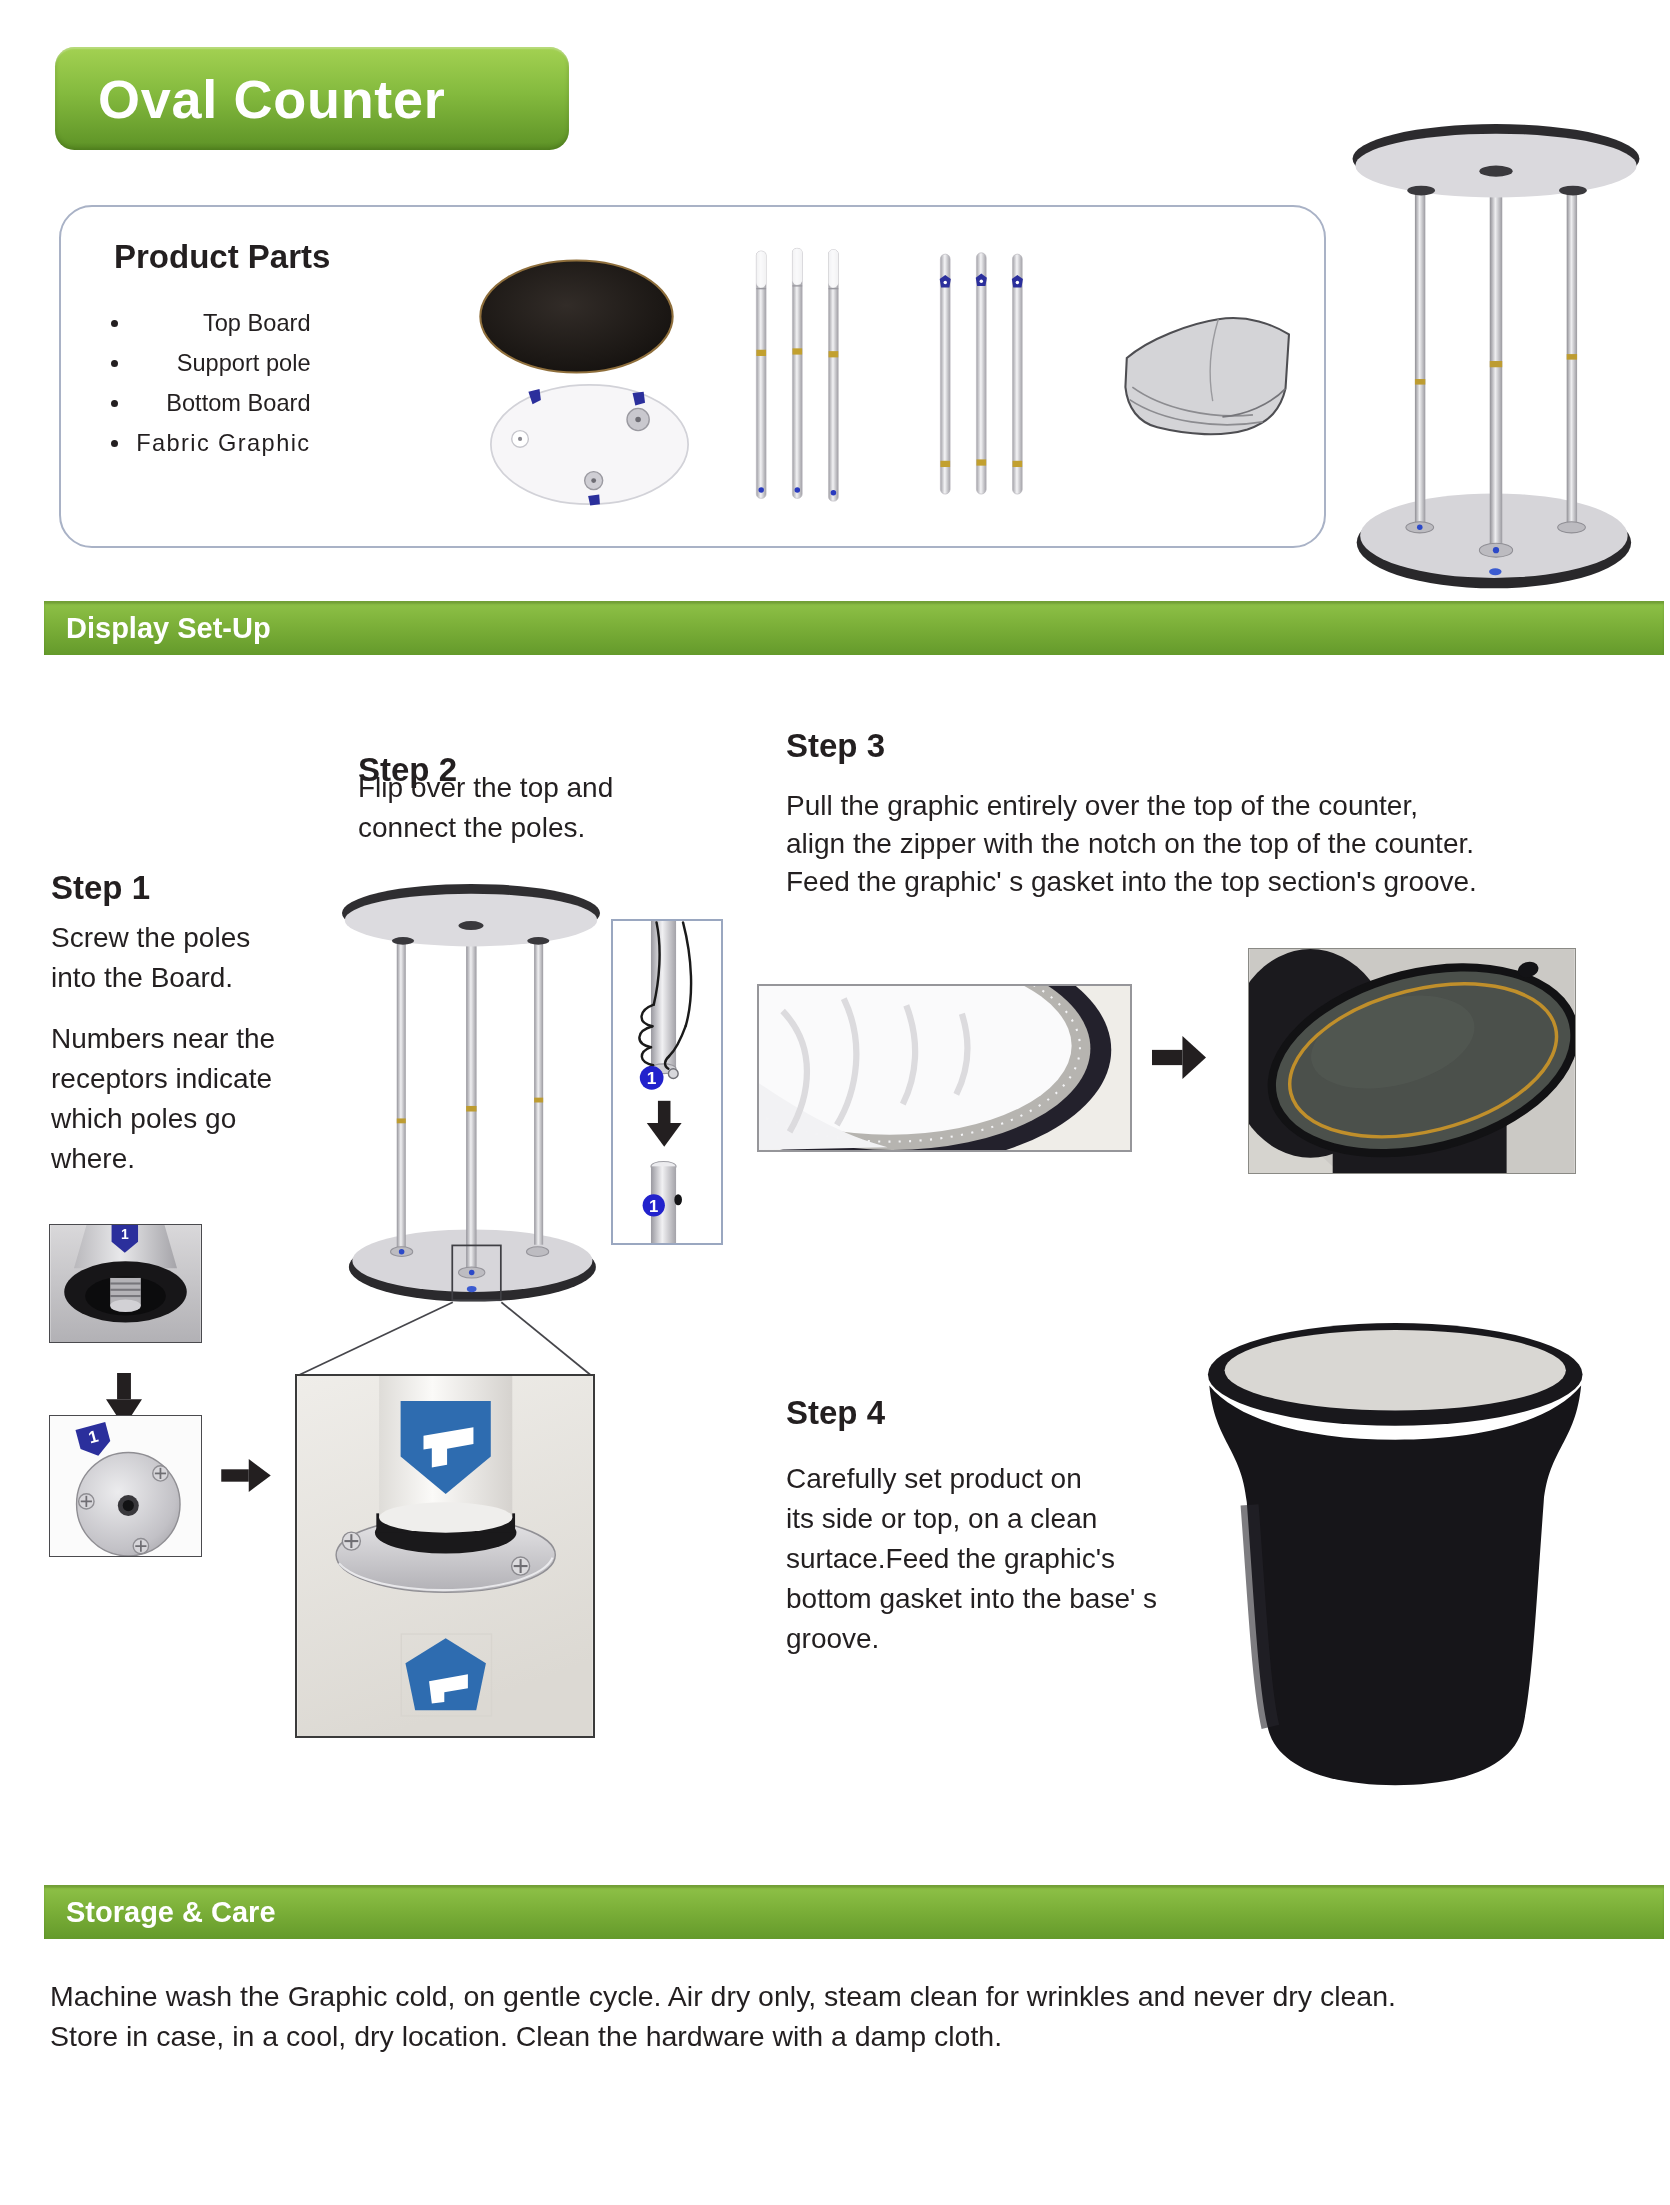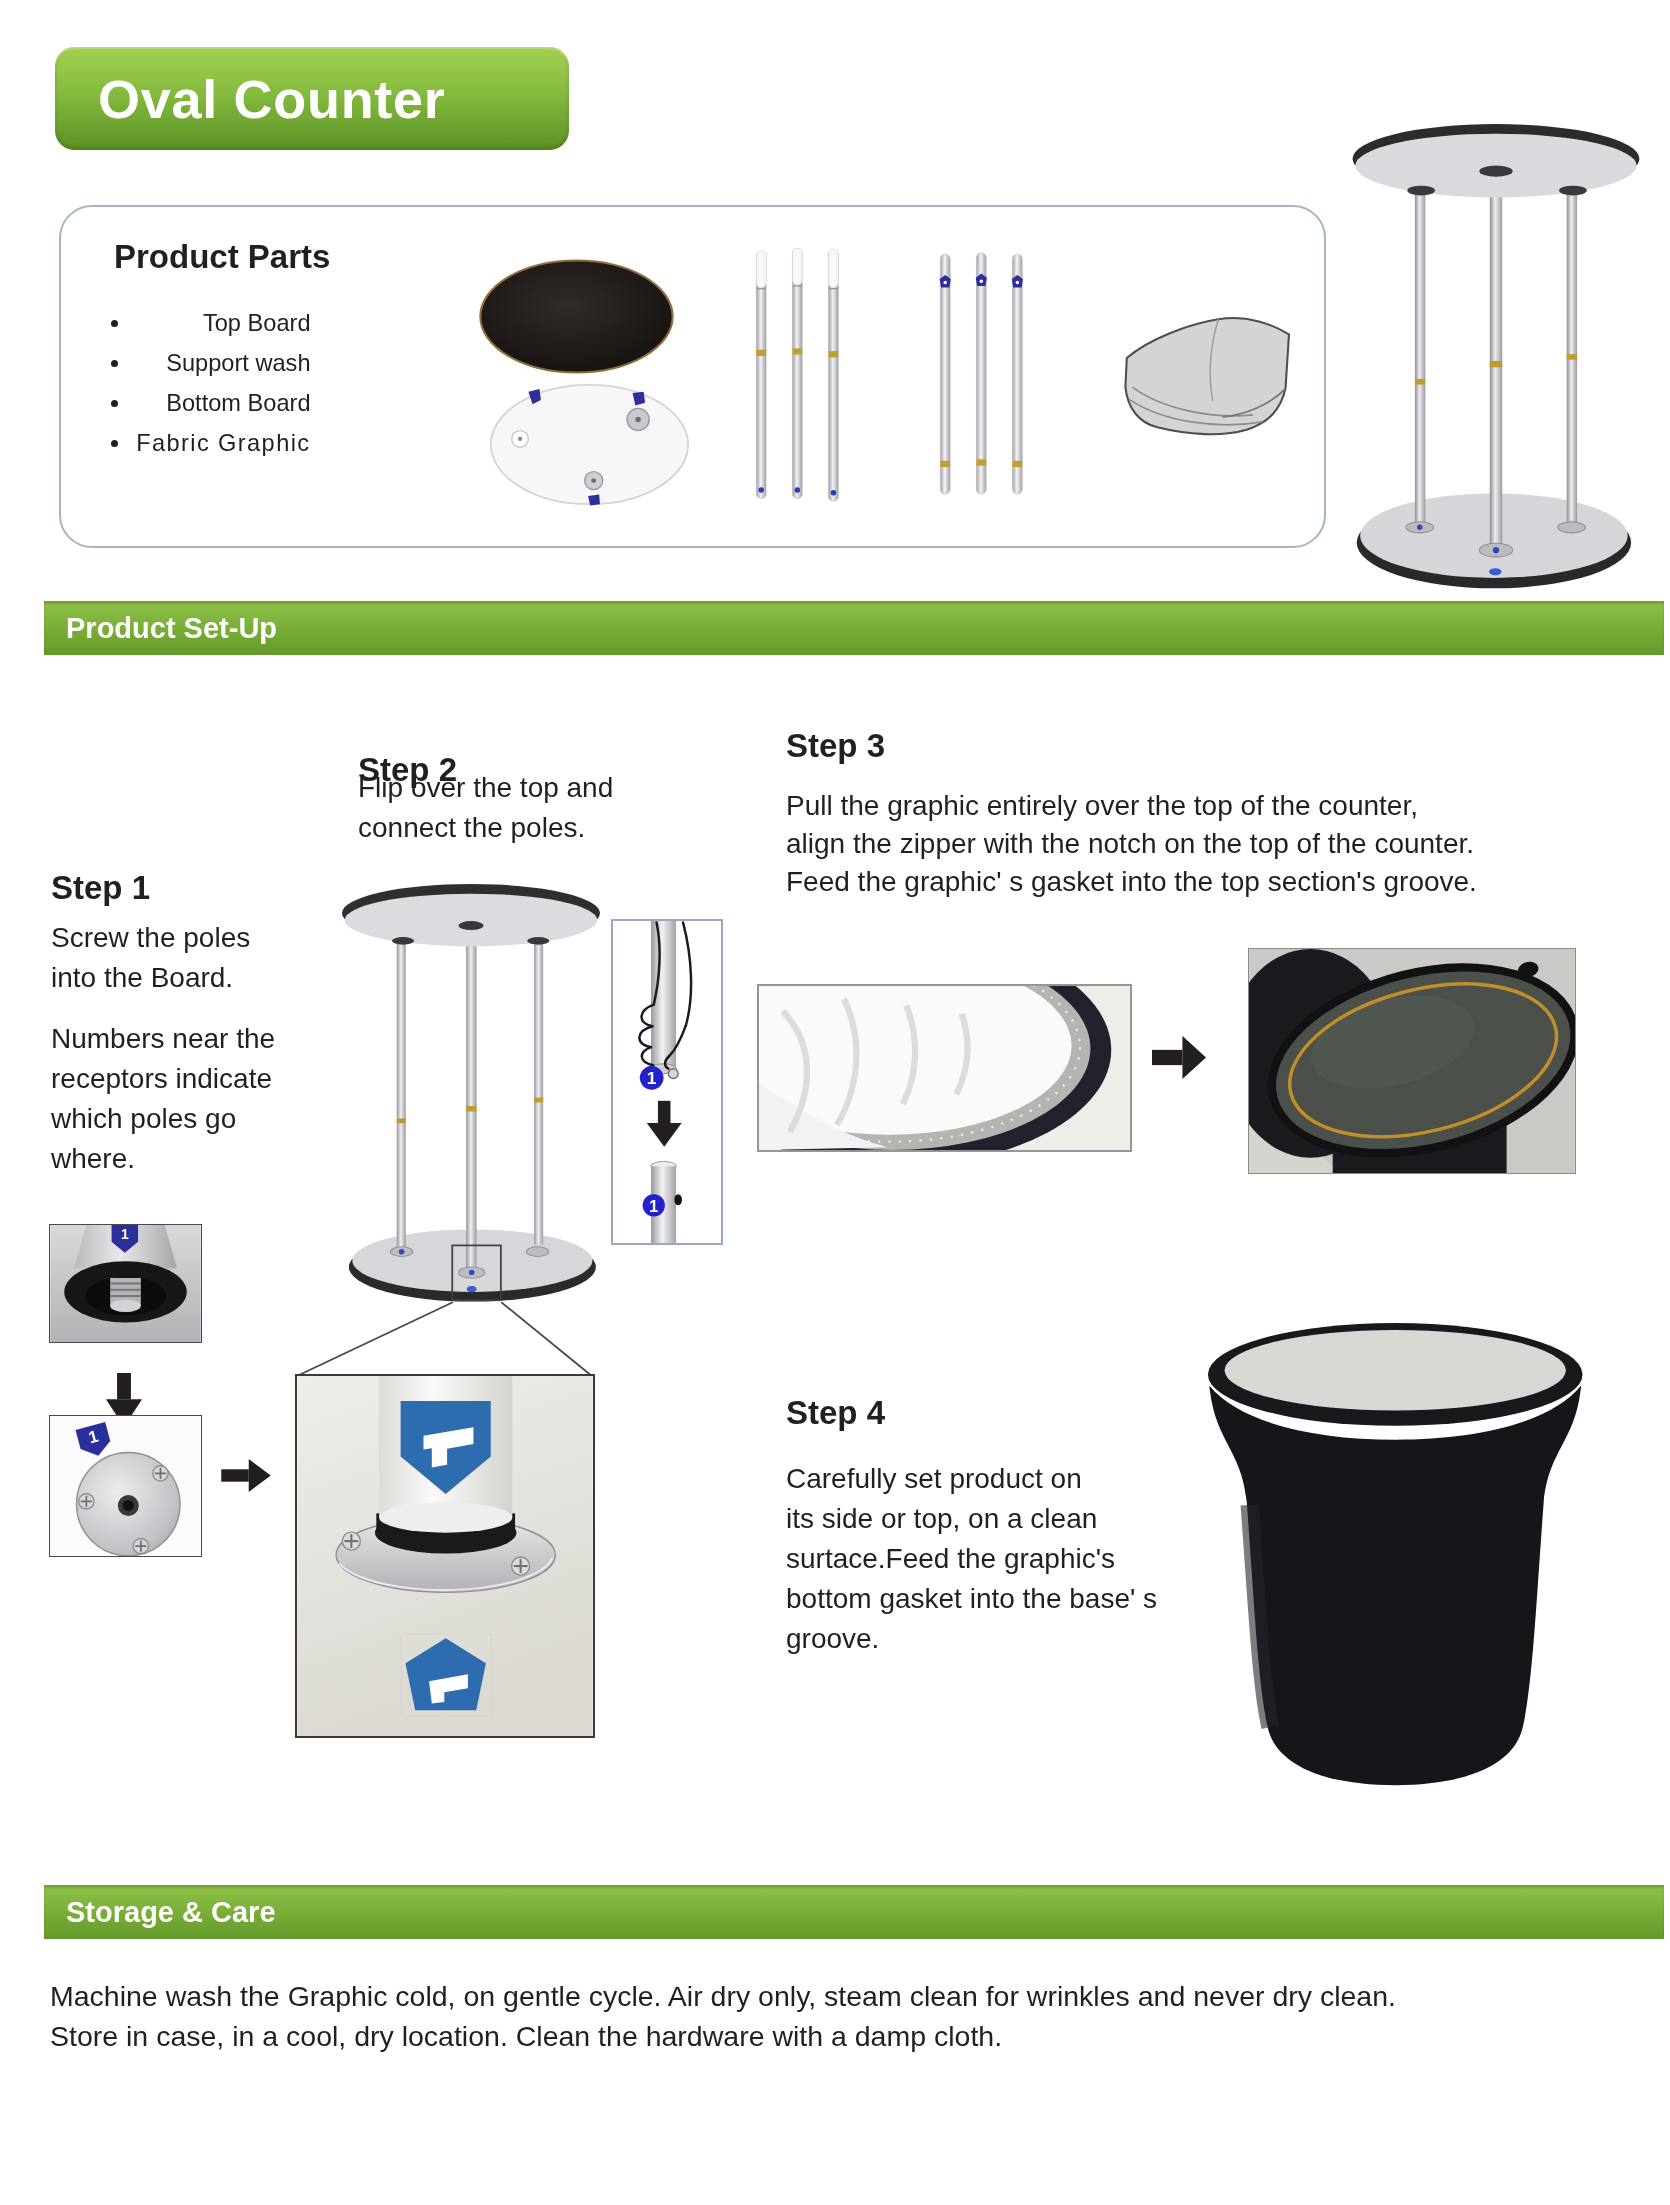--- a/index.html
+++ b/index.html
@@ -55,21 +55,21 @@
 <div class="page">
 
   <div class="abs title-badge">
     <span>Oval Counter</span>
   </div>
 
   <div class="abs parts-box">
     <div class="abs parts-heading">Product Parts</div>
     <ul class="abs parts-list">
       <li><span>Top Board</span></li>
-      <li><span>Support wash</span></li>
+      <li><span>Support pole</span></li>
       <li><span>Bottom Board</span></li>
       <li><span class="spaced">Fabric Graphic</span></li>
     </ul>
 
     <svg class="abs" style="left:416px;top:50px;" width="199" height="119" viewBox="0 0 286 172">
       <defs>
         <radialGradient id="tb" cx="45%" cy="40%" r="70%">
           <stop offset="0%" stop-color="#322c28"></stop>
             <stop offset="70%" stop-color="#1c1815"></stop>
             <stop offset="100%" stop-color="#120f0d"></stop>
@@ -183,21 +183,21 @@
     <ellipse cx="324" cy="612" rx="20" ry="8" fill="#bcbbc0" stroke="#8f8e94" stroke-width="1.5"></ellipse>
     <ellipse cx="214" cy="676" rx="9" ry="5" fill="#3b5bd0"></ellipse>
     <ellipse cx="215" cy="80" rx="207" ry="50" fill="#2c2b2e"></ellipse>
     <ellipse cx="215" cy="90" rx="203" ry="46" fill="#dad9dd"></ellipse>
     <ellipse cx="215" cy="98" rx="24" ry="8" fill="#3a393d"></ellipse>
     <ellipse cx="107" cy="126" rx="20" ry="7" fill="#3a393d"></ellipse>
     <ellipse cx="326" cy="126" rx="20" ry="7" fill="#3a393d"></ellipse>
   </svg>
 
   <div class="abs banner setup">
-    <span>Product Set-Up</span>
+    <span>Display Set-Up</span>
   </div>
 
   <div class="abs step-title t-step2">Step 2</div>
   <div class="abs step-text prewrap x-step2">Flip over the top and
 connect the poles.</div>
 
   <div class="abs step-title t-step3">Step 3</div>
   <div class="abs step-text prewrap x-step3">Pull the graphic  entirely over the top of the counter,
 align the zipper with the notch on the top of the counter.
 Feed the graphic' s gasket into the top section's groove.</div>

